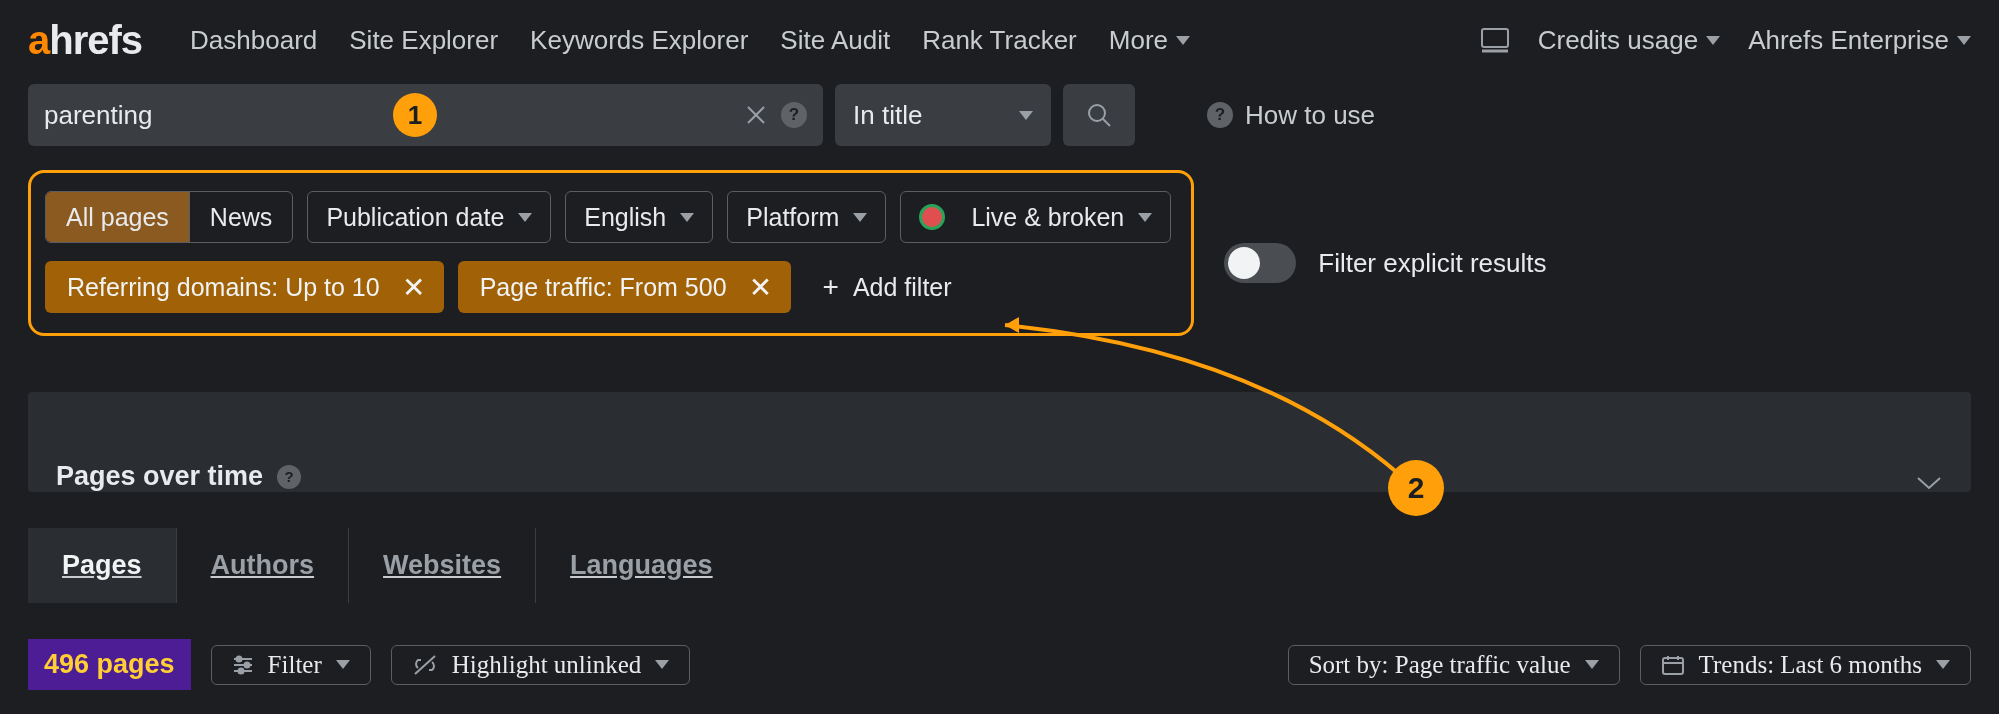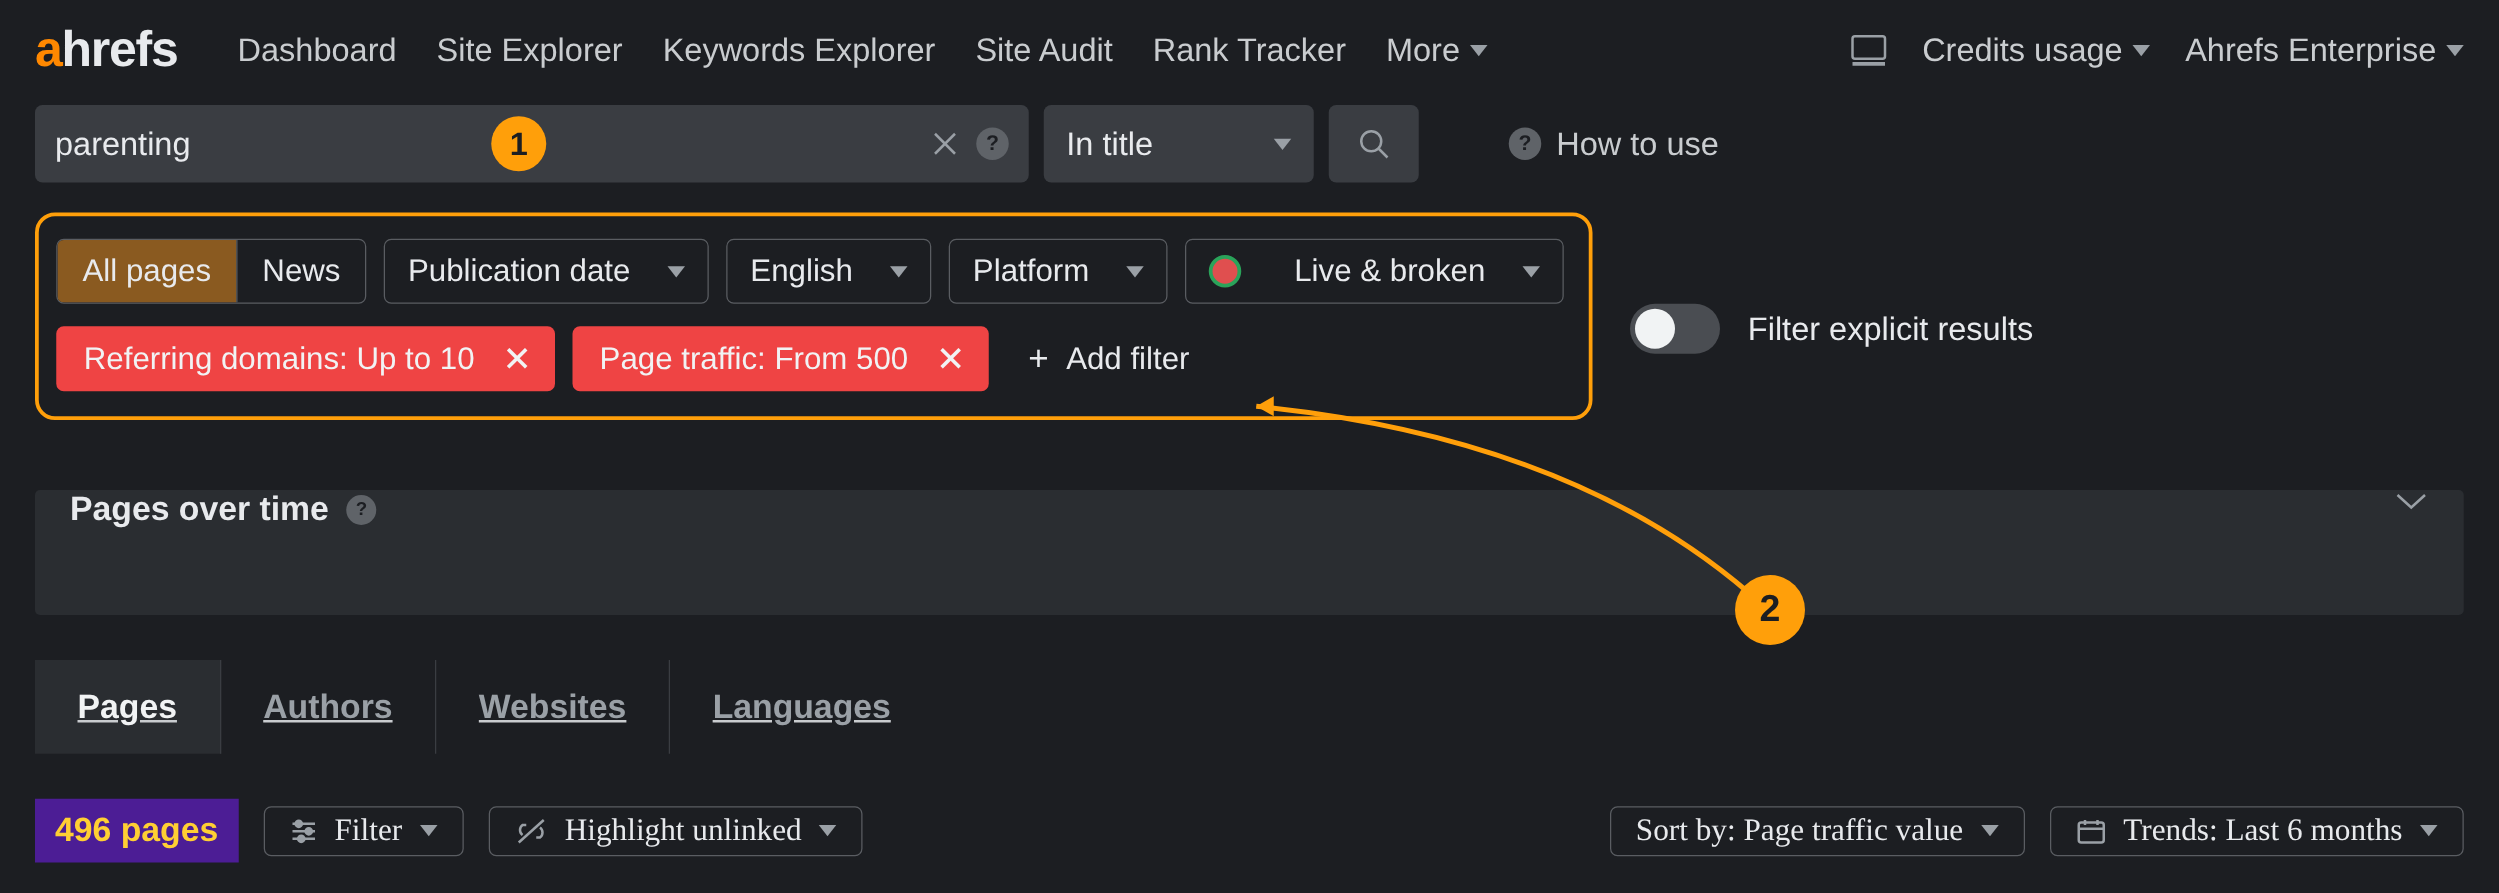--- a/index.html
+++ b/index.html
@@ -91,25 +91,25 @@
     height:52px;
   }
   .seg .seg-btn {
     padding: 0 20px; display:flex; align-items:center; font-size:25px; cursor:pointer;
     color:#e8eaed;
   }
   .seg .seg-btn.active { background:#8a5a20; }
   .seg .seg-btn + .seg-btn { border-left:1px solid #5a5d62; }
   .dd {
     height:52px; border:1px solid #5a5d62; border-radius:6px;
-    display:flex; align-items:center; gap:30px; padding:0 18px;
+    display:flex; align-items:center; gap:14px; padding:0 18px;
     font-size:25px; color:#e8eaed; cursor:pointer;
   }
   .chip {
-    height:52px; background:#ef4444; border-radius:6px;
+    height:52px; background:#a16207; border-radius:6px;
     display:flex; align-items:center; gap:18px;
     padding:0 14px 0 22px; font-size:25px; color:#f1f3f4;
   }
   .chip .x { width:32px; text-align:center; font-size:28px; cursor:pointer; }
   .add-filter {
     height:52px; display:flex; align-items:center; gap:14px;
     padding:0 18px; font-size:25px; color:#e8eaed; cursor:pointer;
   }
   .plus { font-size:28px; font-weight:300; }
   .lb-icon {
@@ -128,21 +128,21 @@
     width:32px; height:32px; border-radius:50%; background:#f1f3f4;
     position:absolute; top:4px; left:4px;
   }
   .toggle-label { font-size:26px; color:#e8eaed; }
   .filters-area { position: relative; }
 
   
   .panel {
     margin: 56px 28px 0 28px;
     background:#2a2d31; border-radius:4px;
-    height:100px; display:flex; align-items:flex-start; justify-content:space-between;
+    height:100px; display:flex; align-items:flex-end; justify-content:space-between;
     padding:0 28px;
   }
   .panel-title { font-size:27px; font-weight:700; color:#e8eaed; display:flex; align-items:center; gap:14px;}
   .chevron-down-lg svg { display:block; }
 
   
   .tabs-wrap { margin: 36px 28px 0 28px; text-decoration: underline; }
   .tabs { display:flex; }
   .tab {
     padding: 22px 34px; font-size:27px; cursor:pointer;

